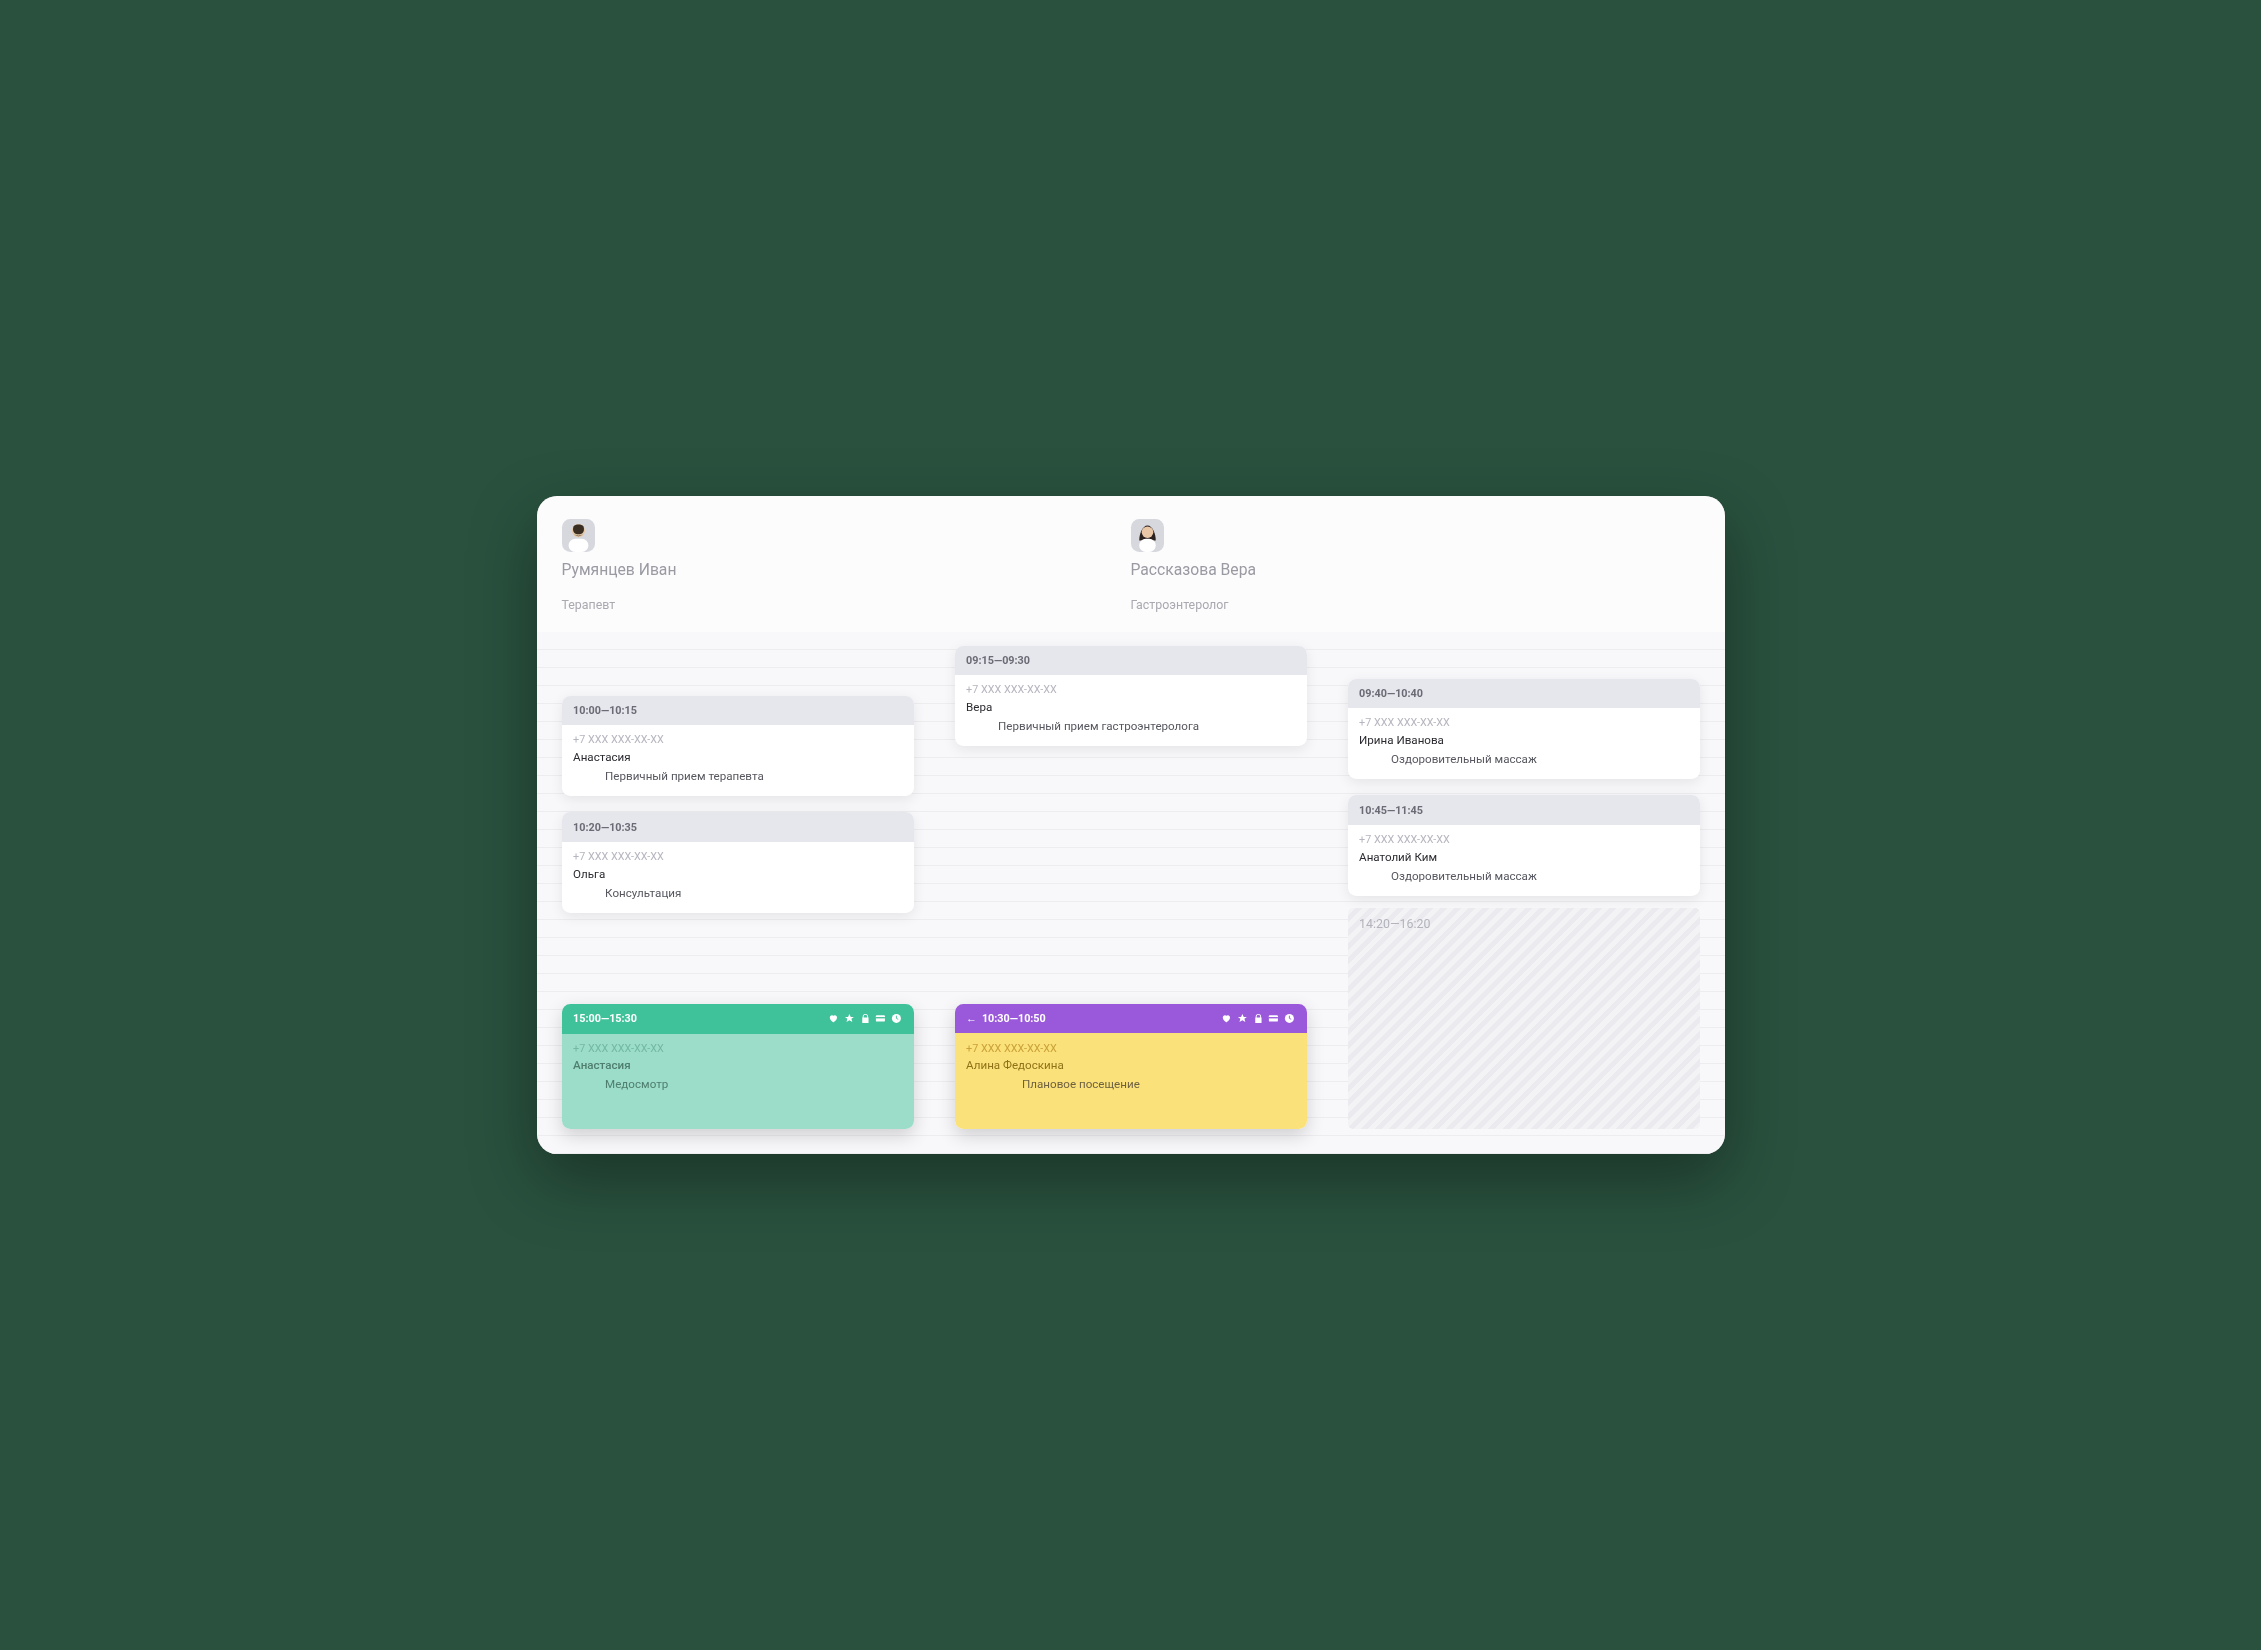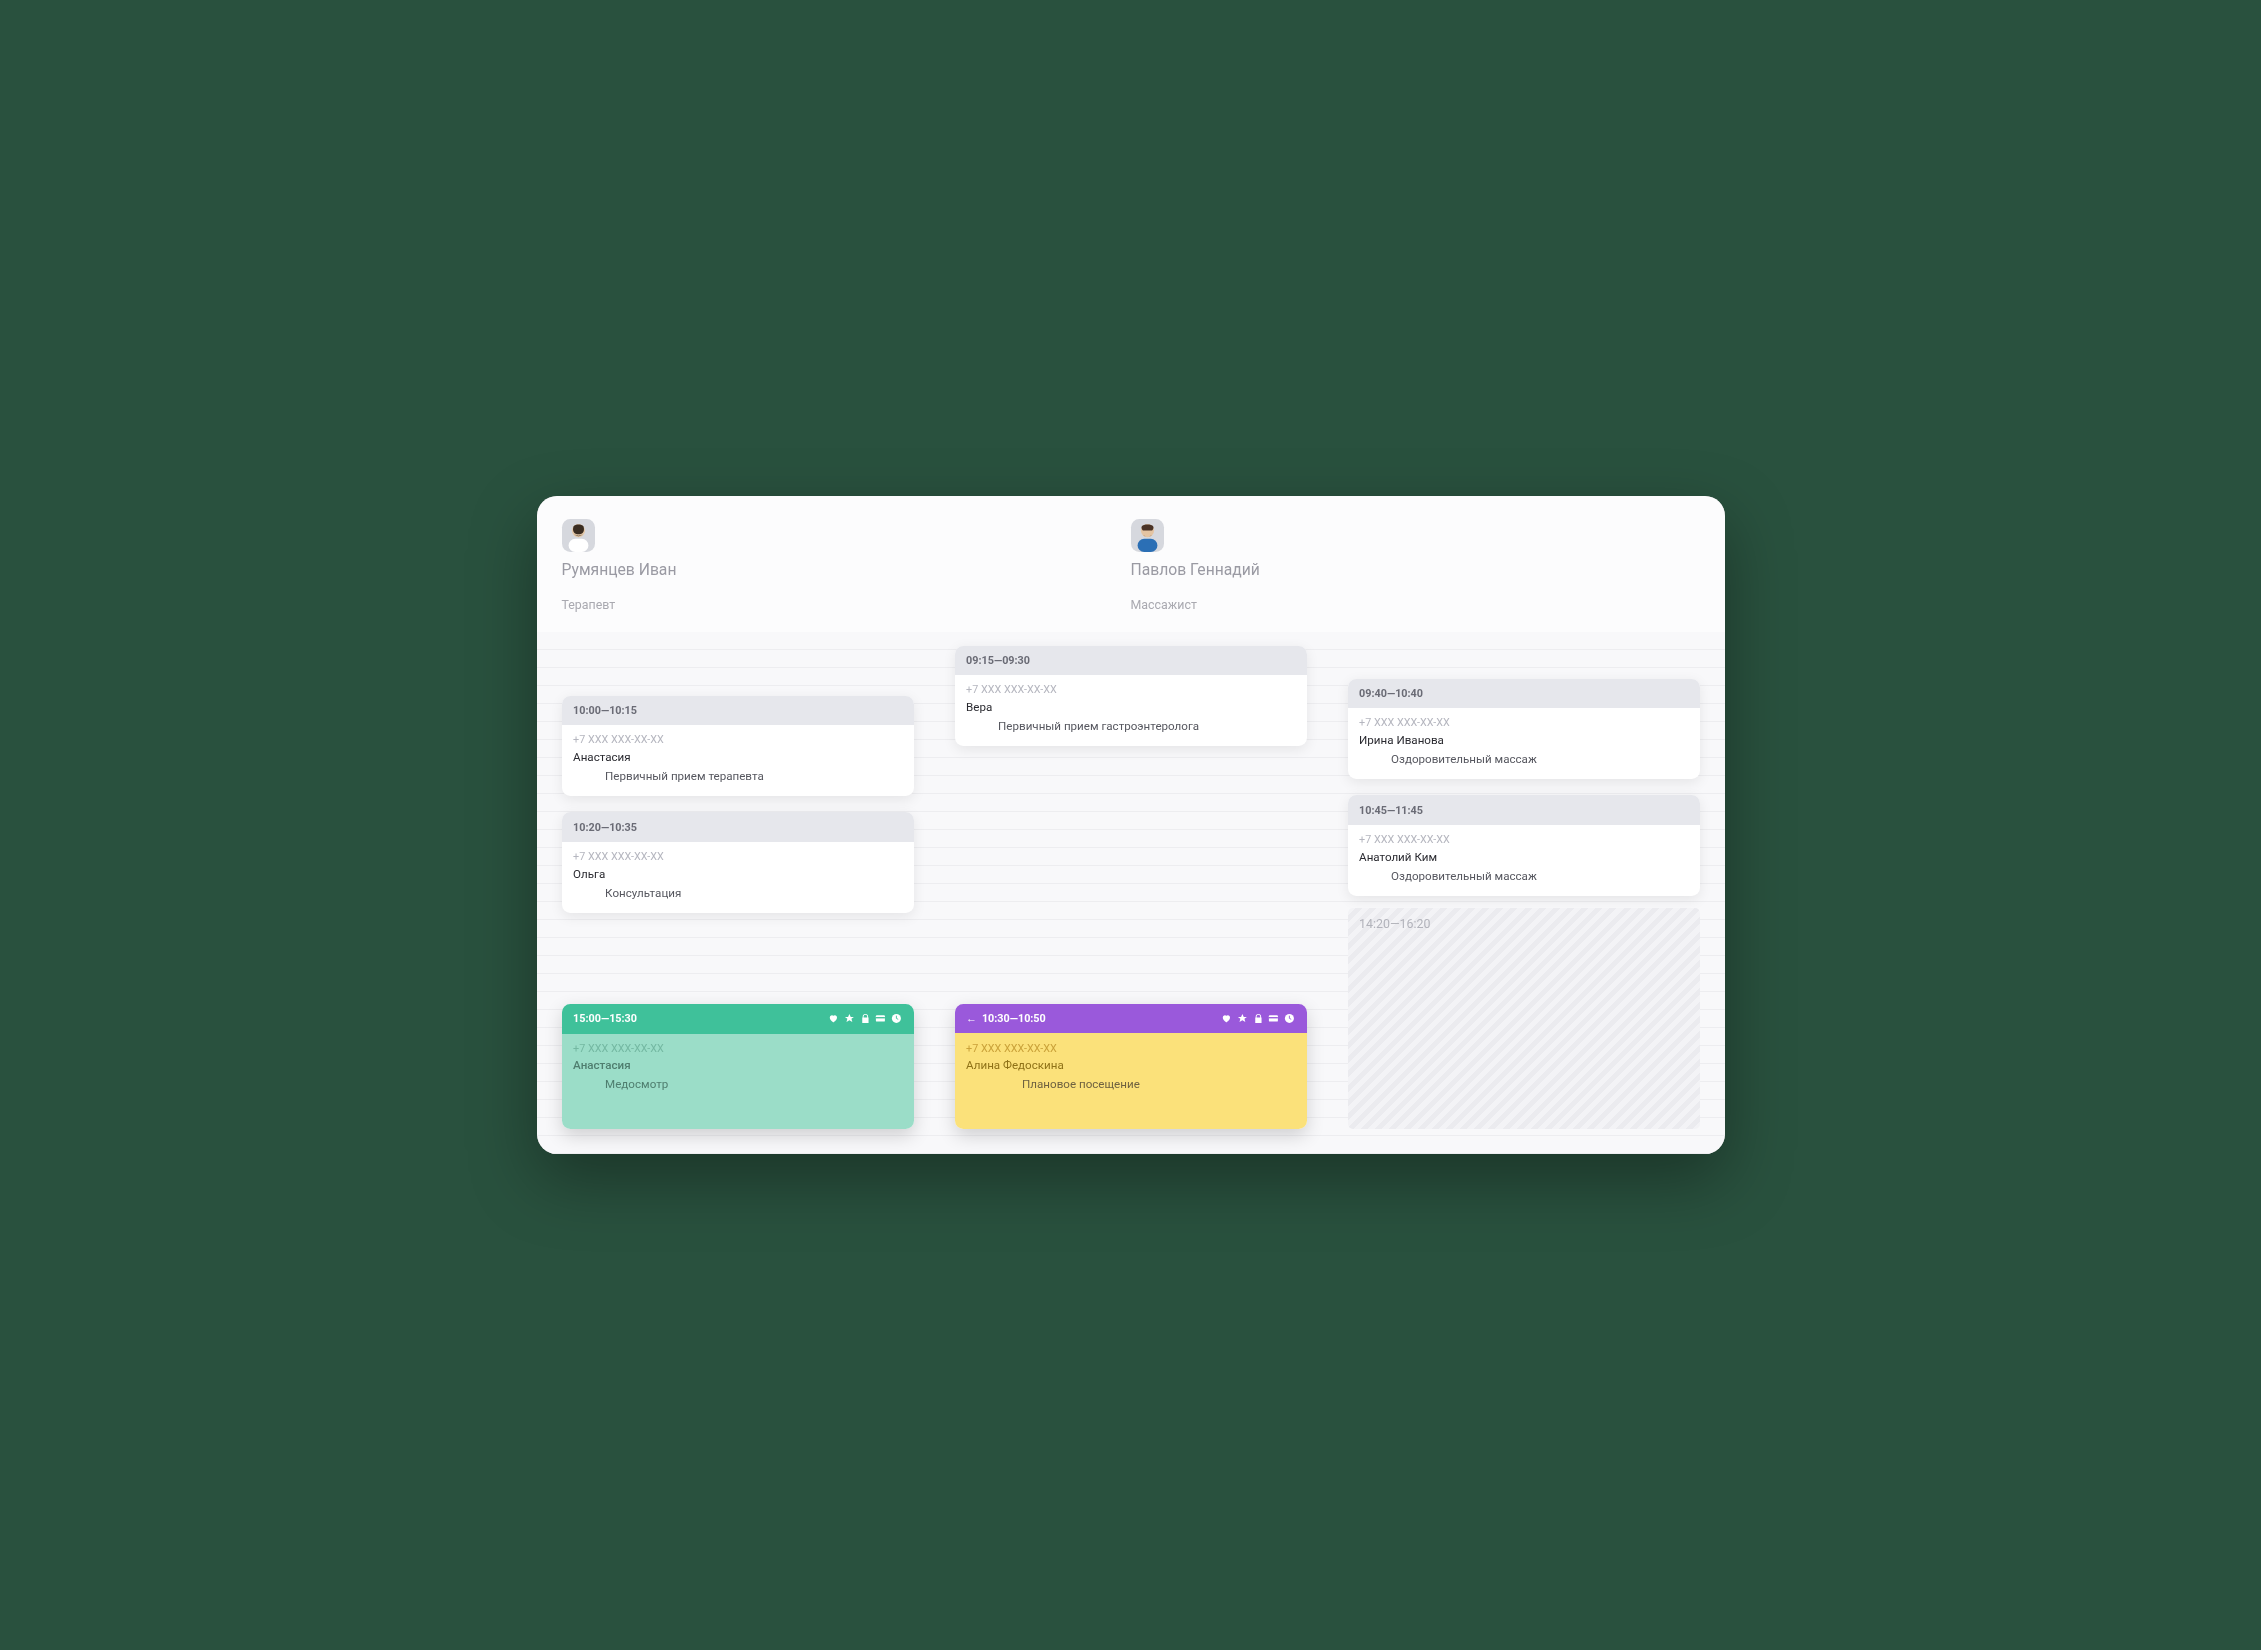--- a/index.html
+++ b/index.html
@@ -170,28 +170,27 @@
             <path d="M14 9c2-3 10-3 12 0 1 2 1 6-1 8-2 2-8 2-10 0-2-2-2-6-1-8z" fill="#3a2d22"></path>
             <path d="M15 18c1 3 9 3 10 0-1 4-9 4-10 0z" fill="#3a2d22"></path>
           </svg>
       </div>
       <div class="doctor-name">Румянцев Иван</div>
       <div class="doctor-role">Терапевт</div>
     </div>
     <div class="doctor-col">
       <div class="avatar">
         <svg viewBox="0 0 40 40">
-            <circle cx="20" cy="14" r="8" fill="#e4c4a2"></circle>
-            <rect x="8" y="24" width="24" height="16" rx="8" fill="#2b6fb5"></rect>
-            <path d="M13 9c2-3 12-3 14 0 1 2-1 5-2 5H15c-1 0-3-3-2-5z" fill="#4a3326"></path>
-            <path d="M15 19c2 3 8 3 10 0-1 3-9 3-10 0z" fill="#4a3326"></path>
+            <path d="M10 26c0-8 4-18 10-18s10 10 10 18H10z" fill="#2b2220"></path>
+            <circle cx="20" cy="16" r="7" fill="#e8c6a6"></circle>
+            <rect x="10" y="24" width="20" height="16" rx="8" fill="#ffffff"></rect>
           </svg>
       </div>
-      <div class="doctor-name">Павлов Геннадий</div>
-      <div class="doctor-role">Массажист</div>
+      <div class="doctor-name">Рассказова Вера</div>
+      <div class="doctor-role">Гастроэнтеролог</div>
     </div>
   </div>
 
   <div class="schedule">
 
     <div class="col">
       <div style="height:50px"></div>
       <div class="card">
         <div class="card-head">
           <span>10:00—10:15</span>

